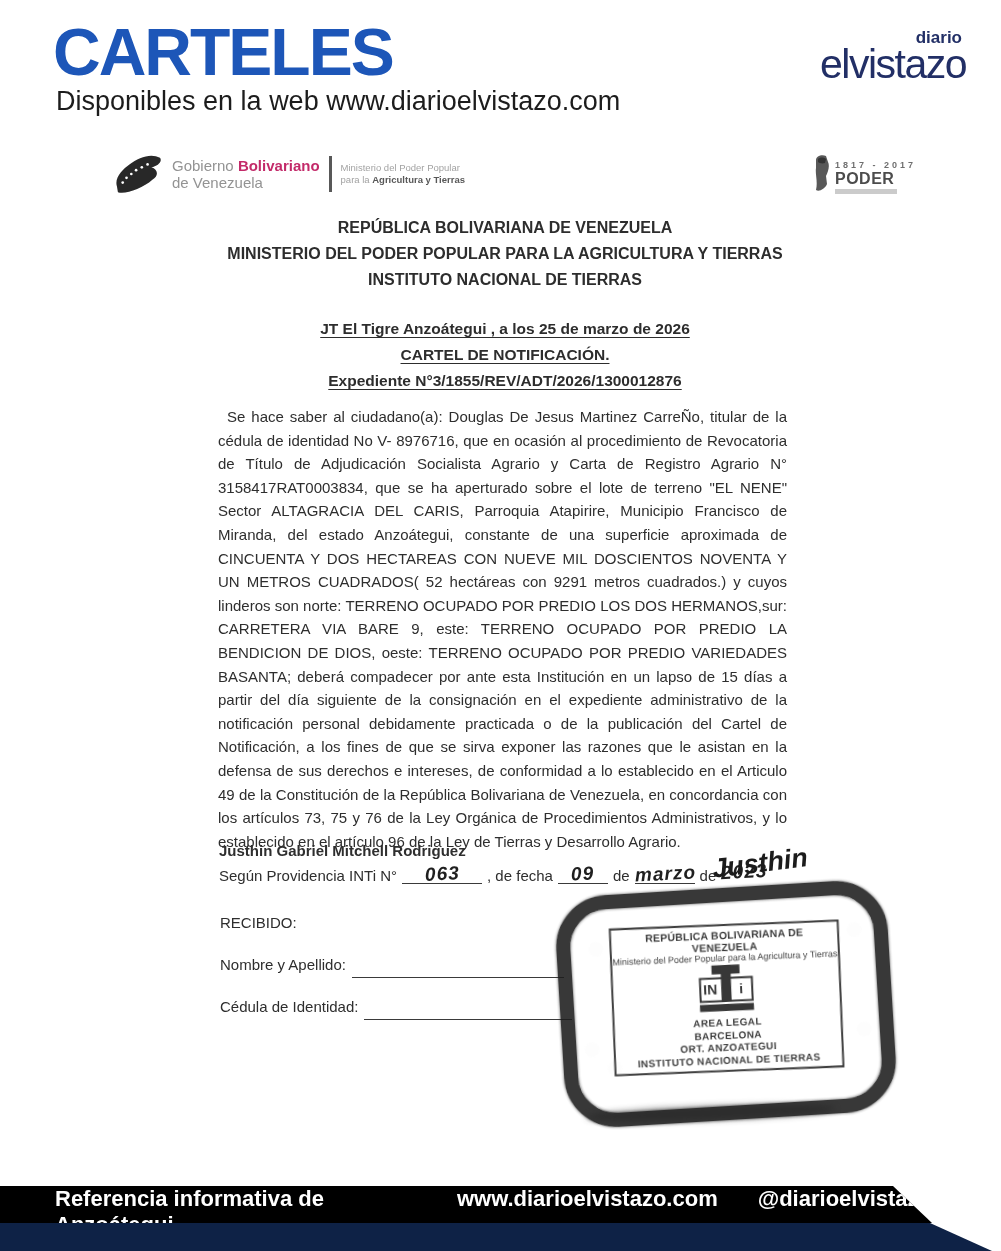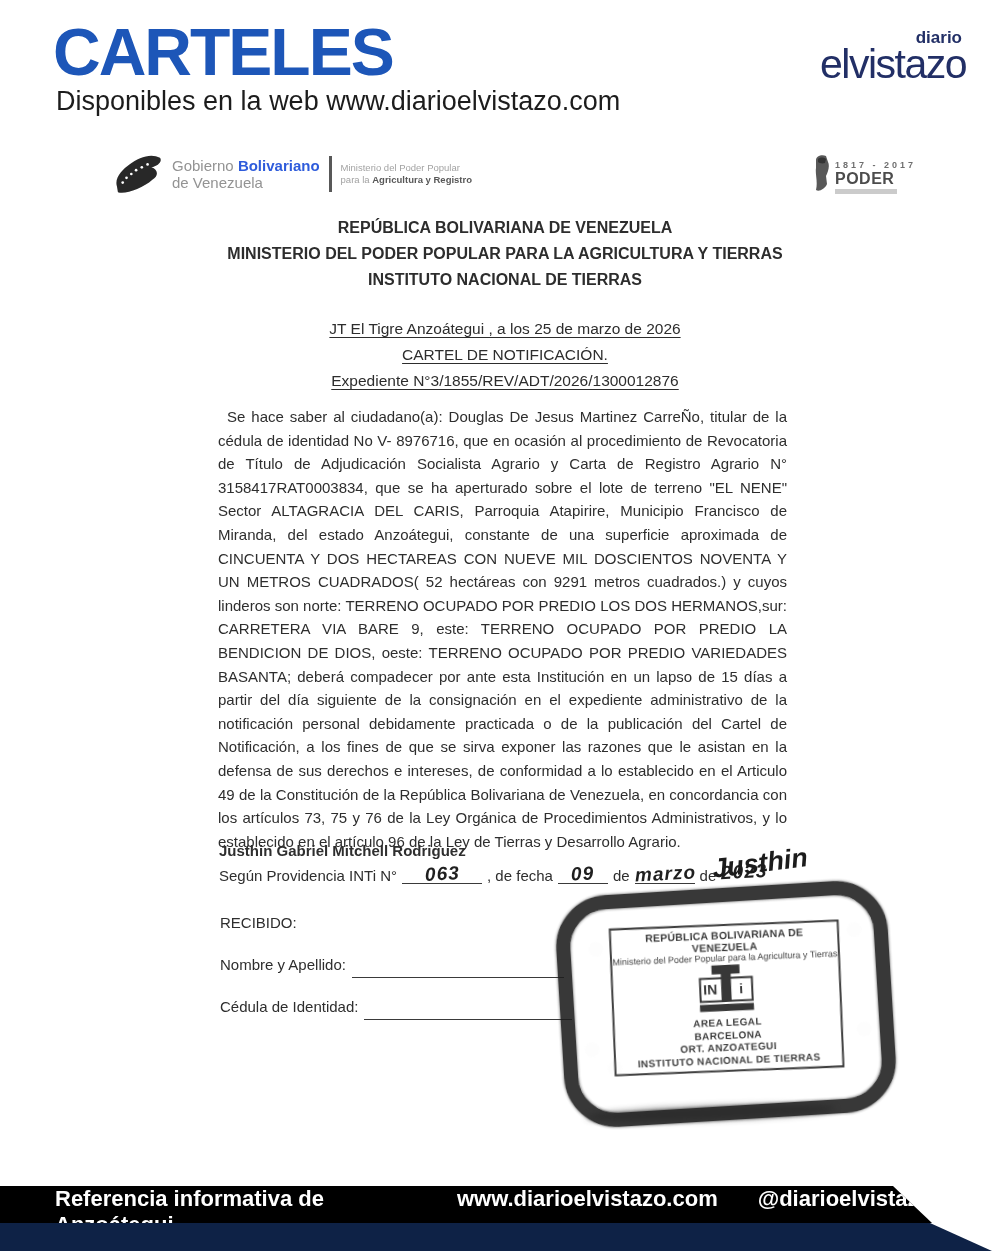--- a/index.html
+++ b/index.html
@@ -12,37 +12,37 @@
   .hd-sub   { position:absolute; left:56px; top:86px; font-size:27px; color:#1c1c1c; }
   .brand    { position:absolute; left:770px; top:28px; width:196px; text-align:right; color:#222f66; }
   .brand-top  { display:block; font-size:17px; font-weight:700; letter-spacing:0; margin-right:4px; }
   .brand-name { display:block; font-size:41px; font-weight:400; letter-spacing:-1.5px; margin-top:-7px; }
 
   
   .govlogo { position:absolute; left:112px; top:152px; display:flex; align-items:center;
              filter:blur(.3px); opacity:.92; }
   .gov-icon { width:52px; height:44px; }
   .gov-words { margin-left:8px; line-height:17px; font-size:15px; color:#8a8a8a; }
-  .gov-words b { color:#1d4ed8; }
+  .gov-words b { color:#be185d; }
   .gov-div { width:3px; height:36px; background:#4a4a4a; margin:0 9px; }
   .gov-min { font-size:9.5px; color:#9a9a9a; line-height:12px; }
   .gov-min b { color:#4a4a4a; }
 
   .zamora { position:absolute; left:813px; top:152px; width:110px; filter:blur(.3px); opacity:.85;
             display:flex; align-items:flex-end; }
   .zam-face { width:20px; height:40px; margin-top:2px; }
   .zam-txt { margin-left:2px; }
   .zam-years { font-size:9px; font-weight:700; color:#555; letter-spacing:3px; }
   .zam-name  { font-size:16px; font-weight:700; color:#2d2d2d; letter-spacing:.5px; }
   .zam-strip { width:62px; height:5px; background:#9a9a9a; opacity:.6; margin-top:1px; }
 
   
   .doc-center { position:absolute; left:90px; width:830px; text-align:center; color:#2d2d2d; }
   .headings { top:215px; font-weight:700; font-size:16px; line-height:26px; }
-  .dateblock { top:316px; font-weight:400; font-size:15.5px; line-height:26px; }
+  .dateblock { top:316px; font-weight:700; font-size:15.5px; line-height:26px; }
   .dateblock .u { text-decoration:underline; text-underline-offset:3px; }
 
   
   .body-par { position:absolute; left:218px; top:405px; width:569px; font-size:15px;
               line-height:23.6px; text-align:justify; color:#2e2e2e; text-indent:9px; }
 
   
   .signer { position:absolute; left:219px; top:842px; font-size:15px; color:#2e2e2e;font-weight:bold; }
   .prov   { position:absolute; left:219px; top:862px; font-size:15px; color:#2e2e2e;
             display:flex; align-items:flex-end; white-space:nowrap; }
@@ -115,21 +115,21 @@
       <circle cx="31" cy="16" r="1.4" fill="#fff"></circle>
         <circle cx="37" cy="13" r="1.4" fill="#fff"></circle>
     </svg>
     <div class="gov-words">
       <div><span>Gobierno </span><b>Bolivariano</b></div>
       <div>de Venezuela</div>
     </div>
     <div class="gov-div"></div>
     <div class="gov-min">
       <div>Ministerio del Poder Popular</div>
-      <div><span>para la </span><b>Agricultura y Registro</b></div>
+      <div><span>para la </span><b>Agricultura y Tierras</b></div>
     </div>
   </div>
 
   <div class="zamora">
     <svg class="zam-face" viewBox="0 0 20 40">
       <path d="M3 6 C3 2 9 0 13 2 L15 8 C17 12 15 18 13 22 L14 30 C12 35 6 38 3 36 C5 28 2 20 3 14 Z" fill="#3c3c3c"></path>
       <path d="M5 5 C7 3 11 3 13 5 L12 9 C9 10 6 9 5 8 Z" fill="#111"></path>
     </svg>
     <div class="zam-txt">
       <div class="zam-years">1817 - 2017</div>

